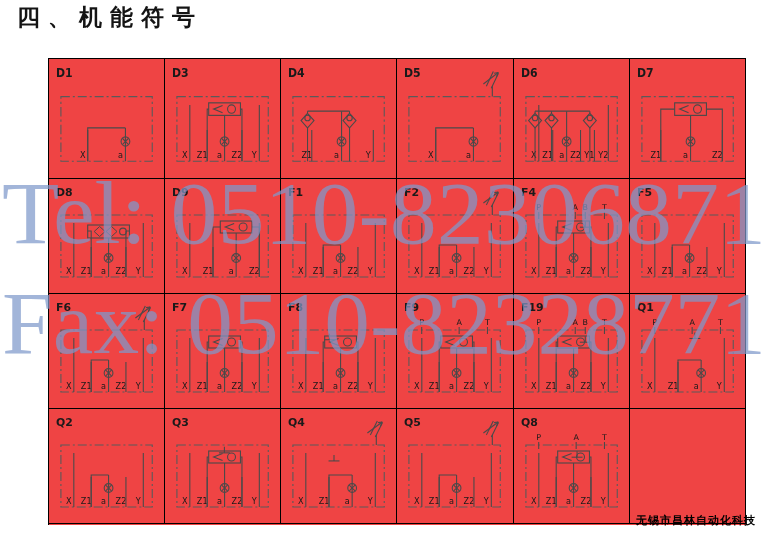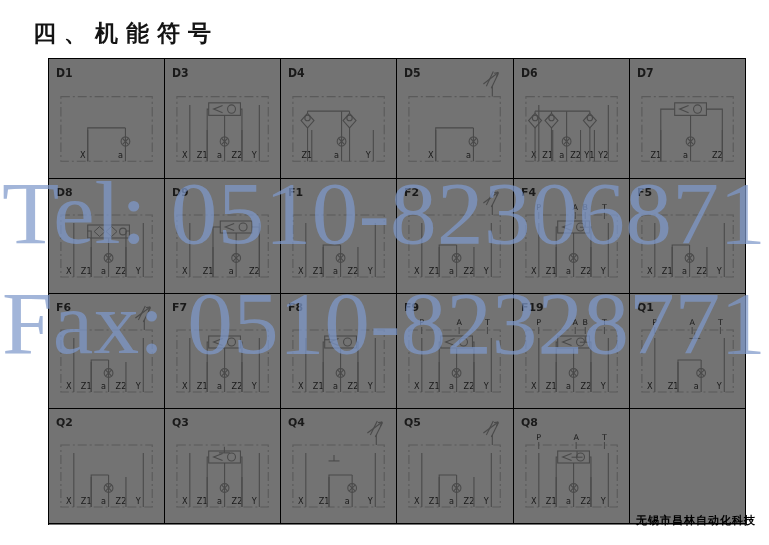--- a/index.html
+++ b/index.html
@@ -1,22 +1,22 @@
 <!DOCTYPE html>
 <html><head>
 <meta charset="utf-8">
 <style>
   html,body{margin:0;padding:0}
   body{width:769px;height:545px;background:#ffffff;position:relative;overflow:hidden;
        font-family:"DejaVu Sans",sans-serif}
-  .title{position:absolute;left:17px;top:2px;margin:16px;font-size:23px;font-weight:600;
+  .title{position:absolute;left:17px;top:2px;margin:0;font-size:23px;font-weight:600;
          letter-spacing:8px;color:#141414;font-family:"DejaVu Sans",sans-serif}
   .grid{position:absolute;left:48px;top:58px;width:698px;height:467px;display:grid;
         grid-template-columns:repeat(6,1fr);grid-template-rows:120px 115px 115px 115px;
-        border-top:1px solid #000;border-left:1px solid #000;box-sizing:border-box;background:#737373}
+        border-top:1px solid #000;border-left:1px solid #000;box-sizing:border-box;background:#ef4444}
   .cell{border-right:1px solid #000;border-bottom:1px solid #000;box-sizing:border-box;position:relative;overflow:hidden}
   .cell svg{display:block;width:100%;height:100%}
   .cell text{font-family:"DejaVu Sans",sans-serif}
   .wm{position:absolute;left:0;top:0;pointer-events:none}
   .wm-t{font-family:"Liberation Serif",serif;font-size:88px;fill:#7E99CB;fill-opacity:.72}
   .footer{position:absolute;right:13px;top:513px;font-size:11px;font-weight:bold;
           letter-spacing:1px;color:#000;font-family:"DejaVu Sans",sans-serif}
 </style>
 </head>
 <body>

